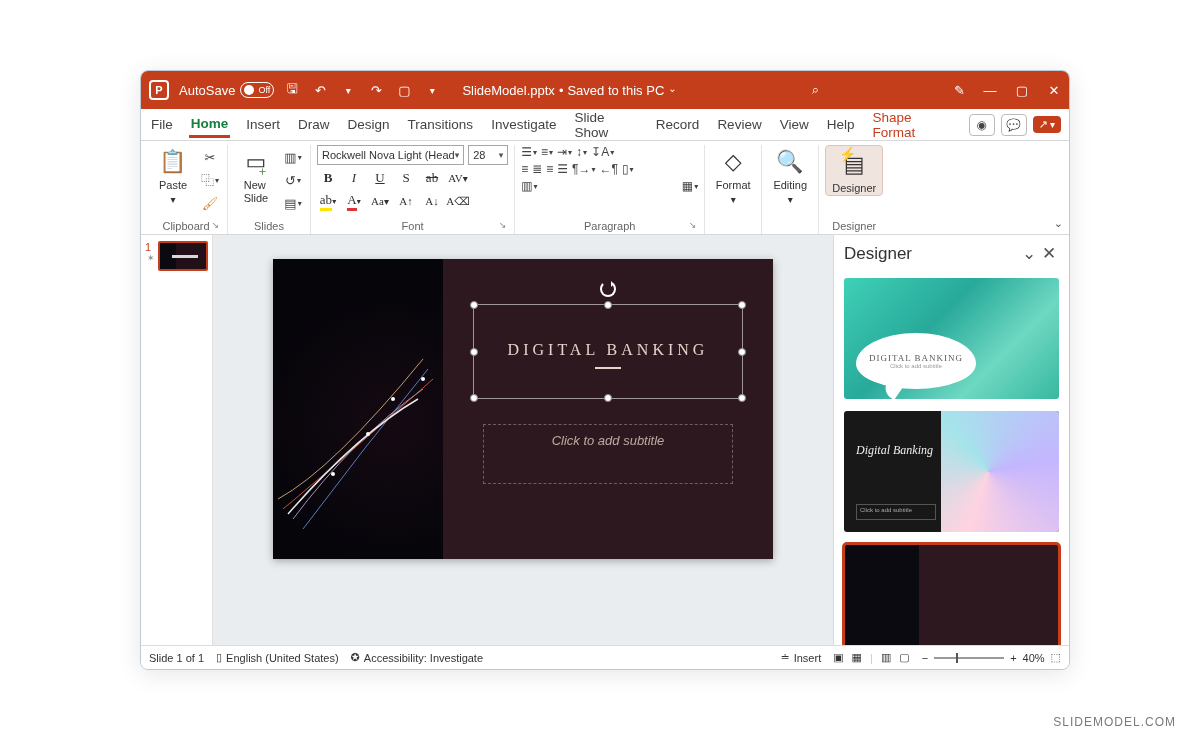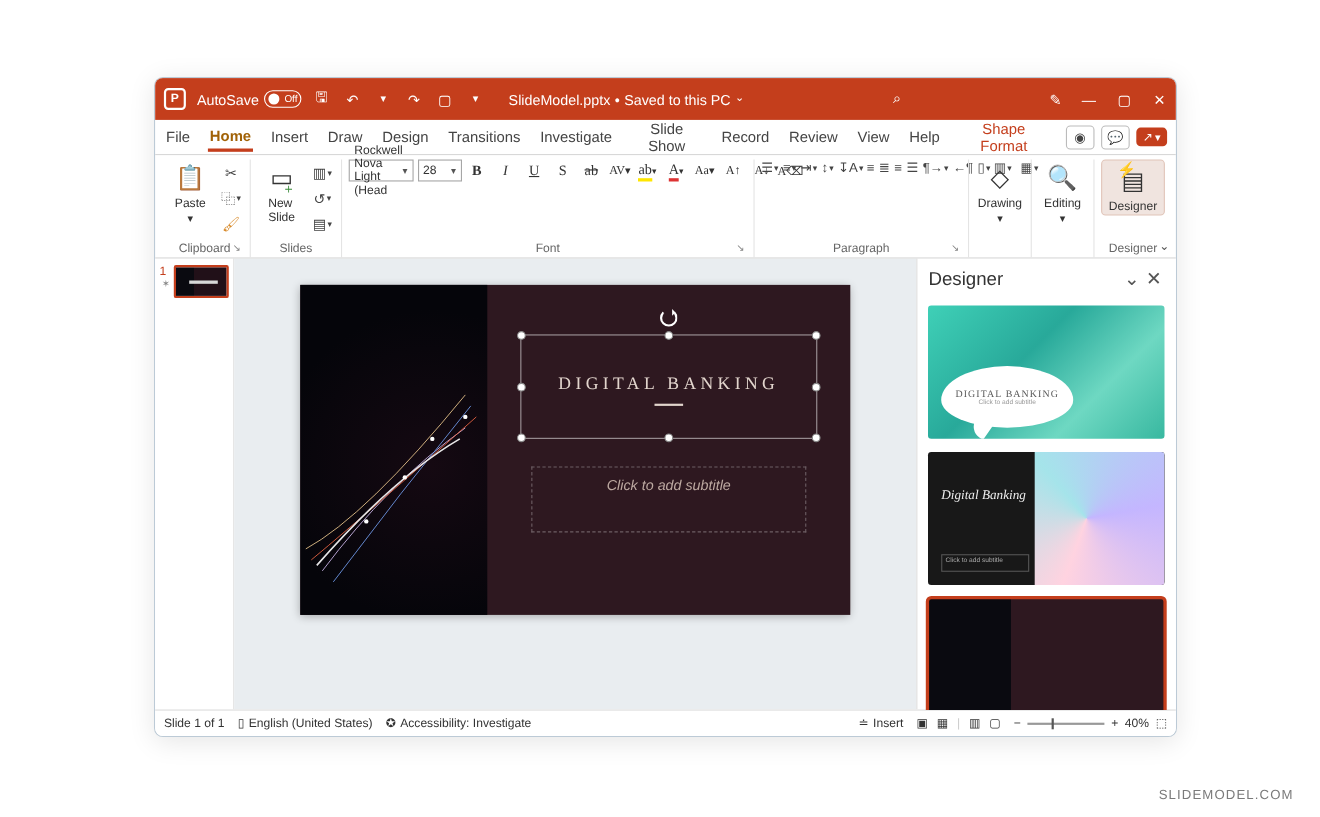--- a/index.html
+++ b/index.html
@@ -56,22 +56,22 @@
   .title-spacer { flex:1;}
   .win-controls { display:flex; gap:18px; align-items:center; margin-left:8px;}
   .win-controls span { width:14px; text-align:center; cursor:pointer;}
   .chev { font-size:10px;}
   
   .tabsrow {
     display:flex; align-items:center; height:32px;
     padding: 0 8px; gap:14px; border-bottom:1px solid #d8d8d8;
     font-size:13.5px; color:#444;
   }
-  .tab { padding:4px 2px; cursor:pointer;text-align:center;}
-  .tab.active { border-bottom:3px solid #c43e1c; font-weight:600; color:#a16207;}
+  .tab { padding:4px 2px; cursor:pointer;}
+  .tab.active { border-bottom:3px solid #c43e1c; font-weight:600; color:#15803d;}
   .tab.context { color:#c43e1c;}
   .tabs-right { margin-left:auto; display:flex; gap:6px; align-items:center;}
   .pill { border:1px solid #bbb; border-radius:4px; height:22px; width:26px; display:flex;align-items:center;justify-content:center; font-size:12px;}
   .share-btn { background:#c43e1c; color:#fff; border-radius:4px; padding:2px 6px; display:flex;align-items:center; gap:2px; font-size:11px;}
   
   .ribbon {
     display:flex; height:94px; border-bottom:1px solid #d8d8d8;
     padding:4px 4px 0 4px; position:relative;
   }
   .group {
@@ -84,21 +84,21 @@
   .launcher { position:absolute; right:2px; bottom:2px; font-size:9px; color:#888;}
   .bigbtn {
     display:flex; flex-direction:column; align-items:center; justify-content:flex-start;
     width:44px; padding-top:2px; font-size:11px; line-height:1.15; gap:2px;
   }
   .bigbtn .ic { height:30px; display:flex;align-items:center;justify-content:center; font-size:22px;}
   .minibtncol { display:flex; flex-direction:column; gap:3px; padding-top:2px;}
   .minibtn { width:22px; height:20px; display:flex;align-items:center;justify-content:center; font-size:13px; color:#444; border-radius:3px;}
   .minibtn.dd::after { content:"▾"; font-size:8px; margin-left:1px;}
   .row { display:flex; gap:4px; align-items:center; }
-  .fontcol { display:flex; flex-direction:row; gap:3px;}
+  .fontcol { display:flex; flex-direction:column; gap:3px;}
   .combo {
     border:1px solid #a6a6a6; height:20px; font-size:11px; padding:0 4px;
     display:flex; align-items:center; background:#fff; min-width:0;
   }
   .combo .arrow { margin-left:auto; font-size:9px; color:#555;}
   .fbtn {
     width:22px; height:20px; display:flex; align-items:center; justify-content:center;
     font-size:13px; font-family: "Times New Roman", serif;
   }
   .fbtn.small { font-size:11px;}
@@ -370,21 +370,21 @@
           </div>
         </div>
       </div>
       <div class="gname"><span>Paragraph</span><span class="launcher">↘</span></div>
     </div>
 
     <div class="group">
       <div class="body">
         <div class="bigbtn">
           <div class="ic">◇</div>
-          <span>Drawing</span>
+          <span>Format</span>
             <span class="chev">▾</span>
         </div>
       </div>
       <div class="gname">&nbsp;</div>
     </div>
 
     <div class="group">
       <div class="body">
         <div class="bigbtn">
           <div class="ic">🔍</div>

